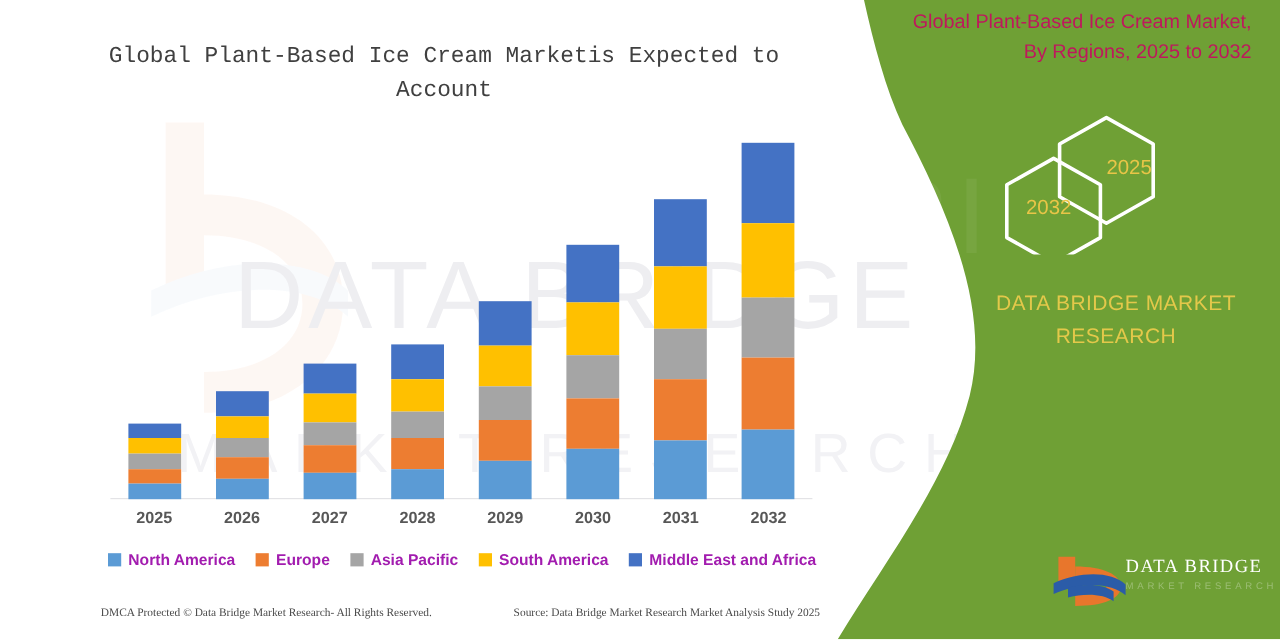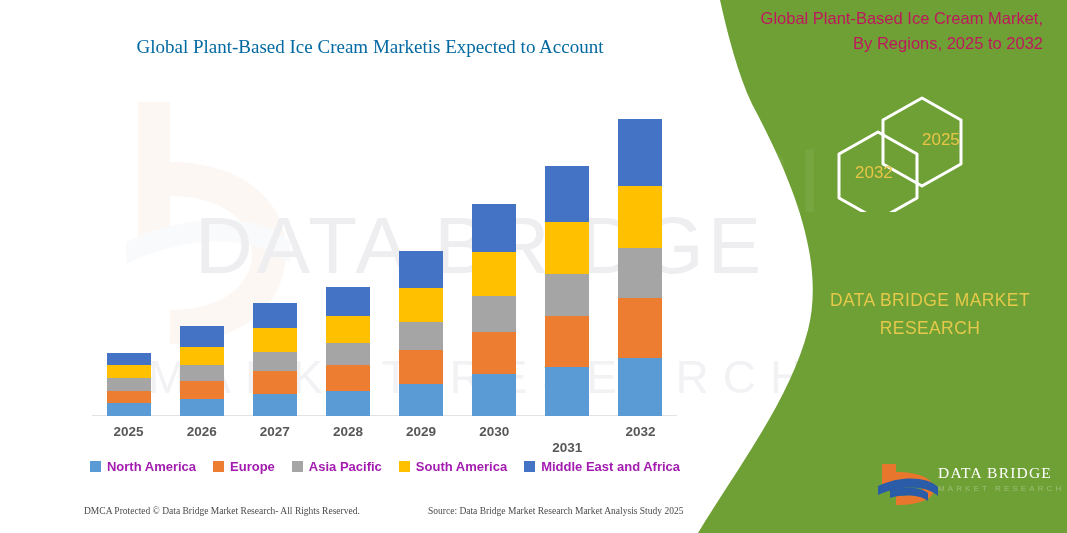--- a/index.html
+++ b/index.html
@@ -34,40 +34,40 @@
   }
   .hex-wrap{position:absolute;left:822px;top:92px;width:180px;height:120px;}
   .hex-label{
     position:absolute;color:#e8c547;font-size:17px;
     font-family:"Liberation Sans", sans-serif;
   }
   .hex-2025{left:922px;top:130px;}
   .hex-2032{left:855px;top:163px;}
   .dbmr{
     position:absolute;left:800px;top:238px;width:260px;text-align:center;
-    color:#e3c84a;font-size:17.5px;line-height:28px;letter-spacing:.4px;margin-top:48px;
+    color:#e3c84a;font-size:17.5px;line-height:28px;letter-spacing:.4px;
   }
   .panel-wm{
     position:absolute;color:rgba(255,255,255,.06);font-weight:400;
     white-space:nowrap;pointer-events:none;user-select:none;
     font-family:"Liberation Sans", sans-serif;
   }
   .panel-wm-a{left:660px;top:130px;font-size:90px;letter-spacing:6px;}
   .panel-wm-b{left:660px;top:330px;font-size:48px;letter-spacing:16px;}
 
   
   .logo{position:absolute;left:876px;top:460px;width:180px;height:48px;}
   .logo-txt{position:absolute;left:938px;top:464px;color:#ffffff;font-size:15.5px;letter-spacing:1.2px;font-family:"Liberation Serif", serif;}
   .logo-sub{position:absolute;left:938px;top:484px;color:rgba(255,255,255,.30);font-size:8px;letter-spacing:3.1px;font-family:"Liberation Sans", sans-serif;}
 
   
   .chart-title{
     position:absolute;left:60px;top:33px;width:620px;text-align:center;
-    color:#0369a1;font-size:19px;line-height:28px;
-    font-family:Liberation Serif, serif;
+    color:#404040;font-size:19px;line-height:28px;
+    font-family:Liberation Mono, monospace;
   }
 
   
   .plot{position:absolute;left:92px;top:110px;width:585px;height:306px;}
   .axis-line{position:absolute;left:92px;top:415px;width:585px;height:1px;background:#e3e3e6;}
   .bar-col{position:absolute;bottom:0;width:44px;}
   .seg{width:100%;display:block;}
 
   .xlabels{position:absolute;left:92px;top:424px;width:585px;height:22px;}
   .xlab{position:absolute;width:62px;text-align:center;color:#575757;font-size:13.5px;font-weight:bold;}
@@ -161,21 +161,21 @@
         <div class="seg" title="North America 2032: 13.2" style="height: 57.7029px; background: rgb(91, 155, 213);"></div>
       </div>
     </div>
   <div class="xlabels" id="xlabels">
       <div class="xlab" style="left: 5.5625px;">2025</div>
       <div class="xlab" style="left: 78.6875px;">2026</div>
       <div class="xlab" style="left: 151.812px;">2027</div>
       <div class="xlab" style="left: 224.938px;">2028</div>
       <div class="xlab" style="left: 298.062px;">2029</div>
       <div class="xlab" style="left: 371.188px;">2030</div>
-      <div class="xlab" style="left: 444.312px; margin-top: 16px;">2031</div>
+      <div class="xlab" style="left: 444.312px;">2031</div>
       <div class="xlab" style="left: 517.438px;">2032</div>
     </div>
 
   <div class="legend" id="legend">
       <div class="leg-item">
         <span class="leg-sw" style="background: rgb(91, 155, 213);"></span>
         <span class="leg-tx">North America</span>
       </div>
       <div class="leg-item">
         <span class="leg-sw" style="background: rgb(237, 125, 49);"></span>

